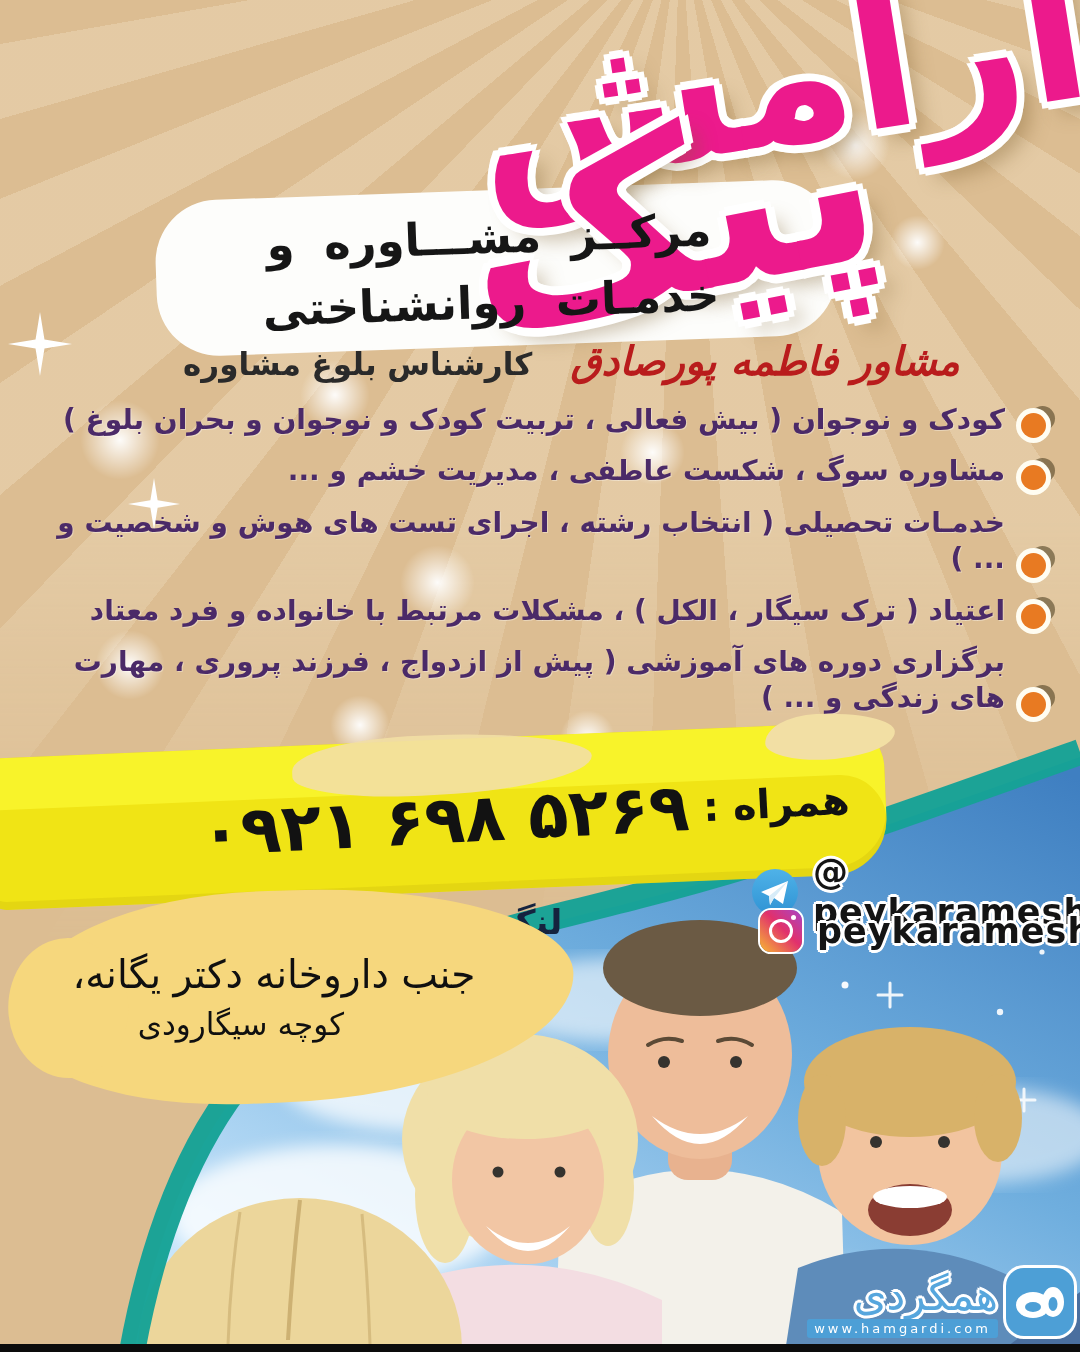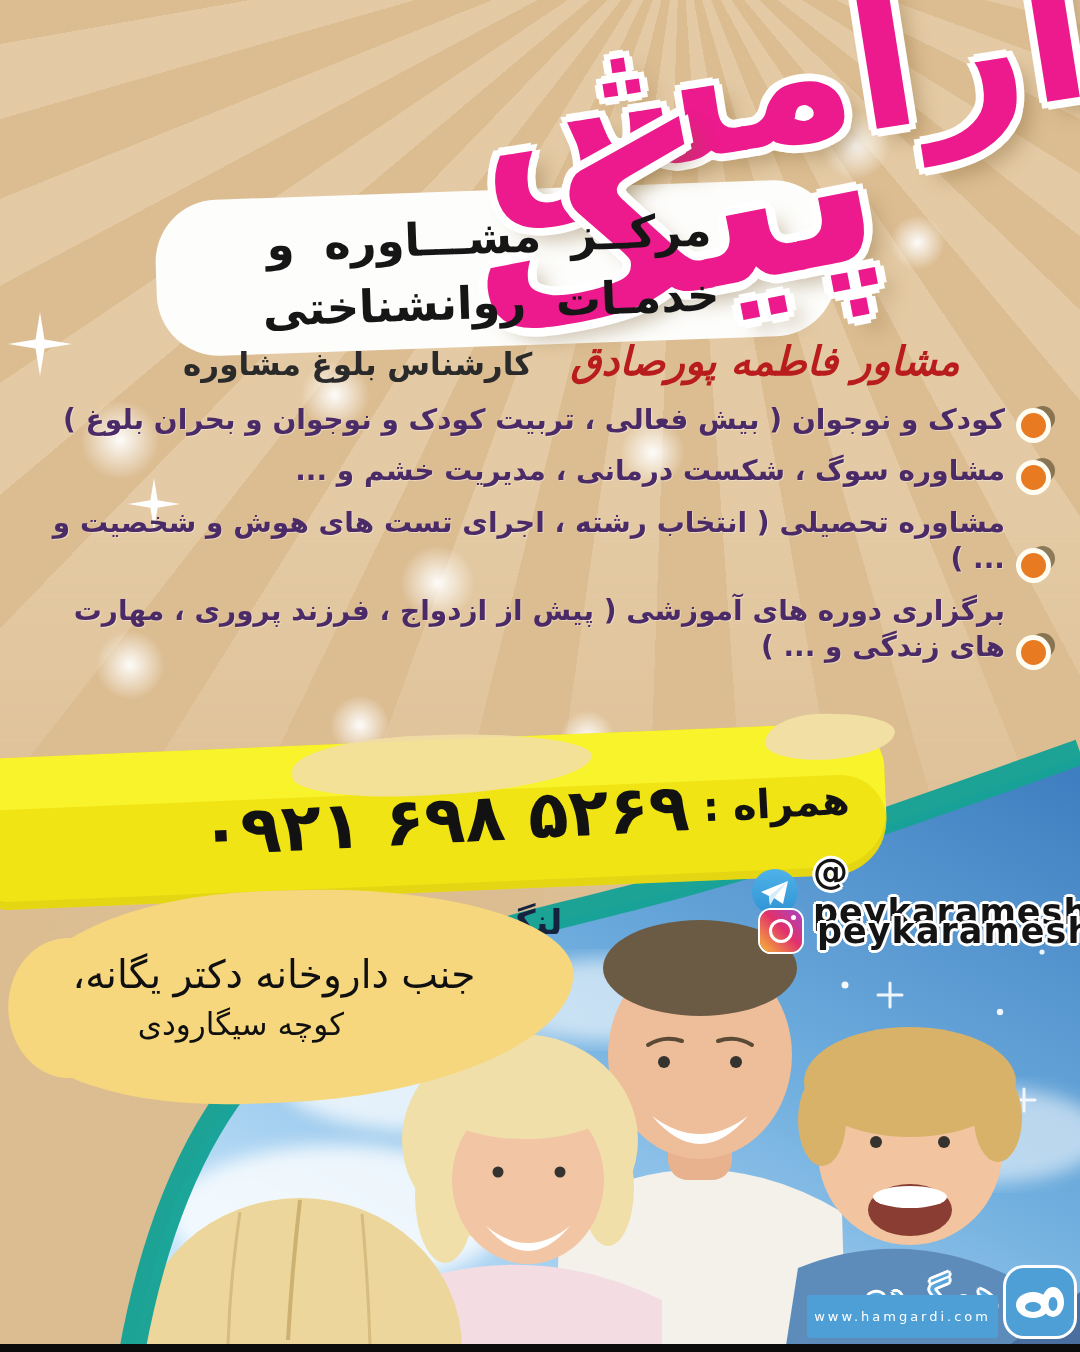--- a/index.html
+++ b/index.html
@@ -97,21 +97,21 @@
     border:3px solid #fff;border-radius:50%;}
   .ig-icon::after{content:"";position:absolute;right:6px;top:5px;width:5px;height:5px;
     border-radius:50%;background:#fff;}
   
   .wm{position:absolute;z-index:10;right:0;bottom:6px;width:215px;height:92px;}
   .wm-word{position:absolute;right:82px;bottom:26px;font-size:42px;font-weight:normal;
     color:#56a6dd;letter-spacing:1px;direction:rtl;white-space:nowrap;
     text-shadow:-3px 0 0 #fff,3px 0 0 #fff,0 -3px 0 #fff,0 3px 0 #fff,
       -2px -2px 0 #fff,2px -2px 0 #fff,-2px 2px 0 #fff,2px 2px 0 #fff;}
   .wm-url{position:absolute;right:82px;bottom:8px;background:#4d9fd6;color:#fff;
-    font-size:13px;letter-spacing:3px;padding:14px 7px;border-radius:3px;white-space:nowrap;}
+    font-size:13px;letter-spacing:3px;padding:2px 7px;border-radius:3px;white-space:nowrap;}
   .wm-icon{position:absolute;right:6px;bottom:10px;width:68px;height:68px;border-radius:18px;
     background:#4d9fd6;box-shadow:0 0 0 3px #fff;}
   
   .bottom-bar{position:absolute;z-index:11;left:0;right:0;bottom:0;height:8px;background:#0c0c0c;}
 </style>
 </head>
 <body>
 
 <div class="poster">
 
@@ -140,25 +140,29 @@
     <span class="name-degree">کارشناس بلوغ مشاوره</span>
   </div>
 
   <div class="services">
     <div class="service-row">
       <span class="bullet"></span>
       <span>کودک و نوجوان ( بیش فعالی ، تربیت کودک و نوجوان و بحران بلوغ )</span>
     </div>
     <div class="service-row">
       <span class="bullet"></span>
-      <span>مشاوره سوگ ، شکست درمانی ، مدیریت خشم و ...</span>
-    </div>
-    <div class="service-row">
-      <span class="bullet"></span>
-      <span>مشاوره تحصیلی ( انتخاب رشته ، اجرای تست های هوش و شخصیت و ... )</span>
+      <span>مشاوره سوگ ، شکست عاطفی ، مدیریت خشم و ...</span>
+    </div>
+    <div class="service-row">
+      <span class="bullet"></span>
+      <span>خدمـات تحصیلی ( انتخاب رشته ، اجرای تست های هوش و شخصیت و ... )</span>
+    </div>
+    <div class="service-row">
+      <span class="bullet"></span>
+      <span>اعتیاد ( ترک سیگار ، الکل ) ، مشکلات مرتبط با خانواده و فرد معتاد</span>
     </div>
     <div class="service-row">
       <span class="bullet"></span>
       <span>برگزاری دوره های آموزشی ( پیش از ازدواج ، فرزند پروری ، مهارت های زندگی و ... )</span>
     </div>
   </div>
 
   <svg class="sky-svg" viewBox="0 0 1080 1352">
     <defs>
       <linearGradient id="skyGrad" x1="95%" y1="0%" x2="15%" y2="100%">

